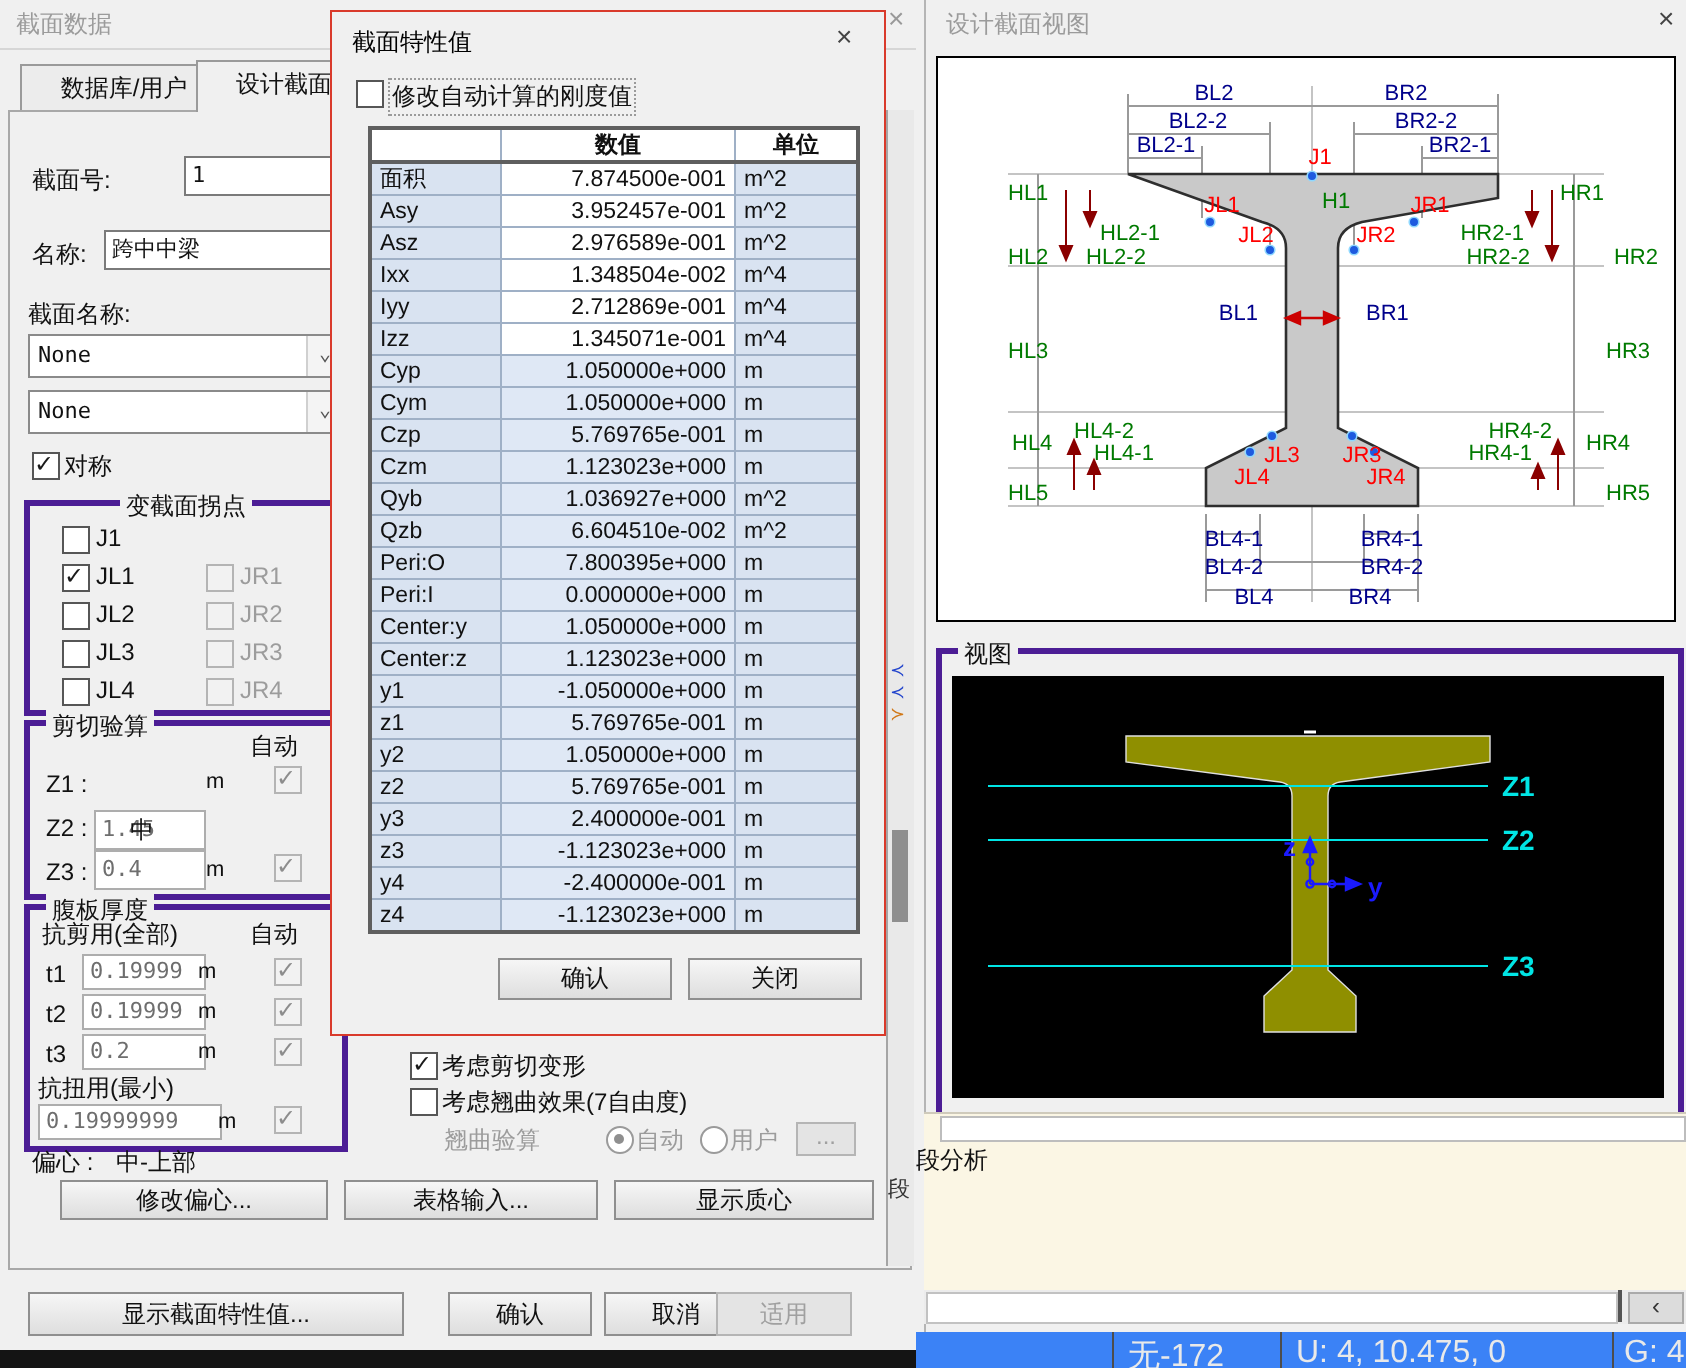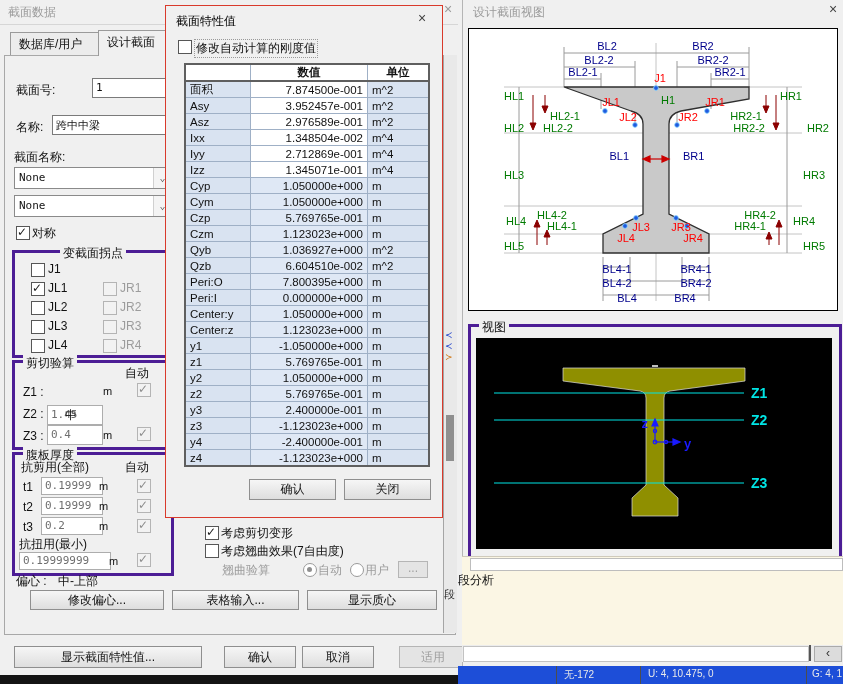--- a/index.html
+++ b/index.html
@@ -8,21 +8,21 @@
        background:#f0f0f0;}
   .abs{position:absolute;}
   
   #left-window{left:0;top:0;width:458px;height:675px;background:#f0f0f0;}
   #right-window{left:462px;top:0;width:381px;height:666px;background:#f0f0f0;border-left:1px solid #b5b5b5;overflow:hidden;}
   .win-title{color:#9b9b9b;font-size:12px;}
   .close-x{color:#444;font-size:14px;line-height:14px;cursor:default;}
   .close-x.dim{color:#999;}
   .titlebar-line{border-bottom:1px solid #d6d6d6;}
   
-  .tab{position:absolute;top:32px;height:22px;line-height:22px;text-align:left;
+  .tab{position:absolute;top:32px;height:22px;line-height:22px;text-align:center;
        border:1px solid #9a9a9a;border-bottom:none;background:#ececec;padding:0 8px;}
   .tab.active{background:#f0f0f0;height:25px;top:30px;z-index:3;}
   .page-frame{position:absolute;left:4px;top:55px;width:450px;height:578px;border:1px solid #a8a8a8;background:#f0f0f0;}
   
   .tb{position:absolute;background:#fff;border:1px solid #7a7a7a;font-family:"DejaVu Sans Mono","Liberation Mono",monospace;
       font-size:11px;line-height:18px;padding:0 3px;white-space:nowrap;overflow:hidden;}
   .tb.dis{color:#6e6e6e;border-color:#adadad;}
   .combo{position:absolute;background:#fff;border:1px solid #8a8a8a;height:20px;line-height:20px;
          font-family:"DejaVu Sans Mono","Liberation Mono",monospace;font-size:11px;padding-left:4px;}
   .combo .dd{position:absolute;right:0;top:0;width:17px;height:100%;text-align:center;color:#555;background:#f4f4f4;border-left:1px solid #d0d0d0;font-size:10px;}
@@ -52,21 +52,21 @@
   #prop-table th{background:#fff;font-weight:bold;text-align:center;border-bottom:2px solid #5f5f5f;}
   #prop-table td.c-label{width:56px;background:#d9e3f1;text-align:left;}
   #prop-table td.c-value{width:108px;background:#dfe8f5;text-align:right;margin-top:48px;}
   #prop-table td.c-unit{width:52px;background:#d9e3f1;text-align:left;}
   #prop-table tr.editable td.c-value{background:#ffffff;}
   
   #diag-panel{left:468px;top:28px;width:368px;height:281px;background:#fff;border:1px solid #000;}
   #view-canvas{left:476px;top:338px;width:356px;height:211px;background:#000;}
   #cream{left:462px;top:556px;width:381px;height:88px;background:#fbf6e4;border-top:1px solid #cfcabb;}
   #hscroll{left:462px;top:645px;width:381px;height:17px;background:#ececec;}
-  #status-bar{left:458px;top:666px;width:385px;height:18px;background:#1d4ed8;color:#e9e9e9;font-size:10px;}
+  #status-bar{left:458px;top:666px;width:385px;height:18px;background:#3b82f6;color:#e9e9e9;font-size:16px;}
   #status-bar .seg{position:absolute;top:2px;white-space:nowrap;}
   #status-bar .sep{position:absolute;top:0;width:1px;height:18px;background:#4d4d4d;}
   #footer-strip{left:0;top:675px;width:458px;height:9px;background:#141414;}
   svg text{font-family:"Liberation Sans","DejaVu Sans",sans-serif;}
   .scrollstrip{left:443px;top:55px;width:13px;height:578px;background:#e9e9e9;border-left:1px solid #a5a5a5;overflow:hidden;}
   .scrollstrip .thumb{position:absolute;left:2px;top:360px;width:8px;height:46px;background:#8f8f8f;}
   .scrollstrip .g{position:absolute;left:1px;font-size:9px;line-height:9px;}
 </style>
 </head>
 <body>
@@ -172,21 +172,21 @@
   <div class="lbl gray" style="left:222px;top:562px;">翘曲验算</div>
   <span class="radio sel" style="left:303px;top:563px;"></span>
   <div class="lbl gray" style="left:318px;top:562px;">自动</div>
   <span class="radio" style="left:350px;top:563px;"></span>
   <div class="lbl gray" style="left:365px;top:562px;">用户</div>
   <div class="btn dis" style="left:398px;top:561px;width:28px;height:15px;line-height:13px;">...</div>
 
   <div class="btn" style="left:14px;top:646px;width:186px;height:20px;line-height:20px;">显示截面特性值...</div>
   <div class="btn" style="left:224px;top:646px;width:70px;height:20px;line-height:20px;">确认</div>
   <div class="btn" style="left:302px;top:646px;width:70px;height:20px;line-height:20px;">取消</div>
-  <div class="btn dis" style="left:399px;top:646px;width:66px;height:20px;line-height:20px;">适用</div>
+  <div class="btn dis" style="left:358px;top:646px;width:66px;height:20px;line-height:20px;">适用</div>
 </div>
 
 <div class="abs scrollstrip">
   <div class="thumb"></div>
   <span class="g" style="top:276px;color:#2244cc;">≺</span>
   <span class="g" style="top:287px;color:#2244cc;">≺</span>
   <span class="g" style="top:298px;color:#d07818;">≻</span>
   <div class="abs" style="left:0;top:532px;width:13px;height:14px;overflow:hidden;color:#333;font-size:11px;">段分析</div>
 </div>
 

